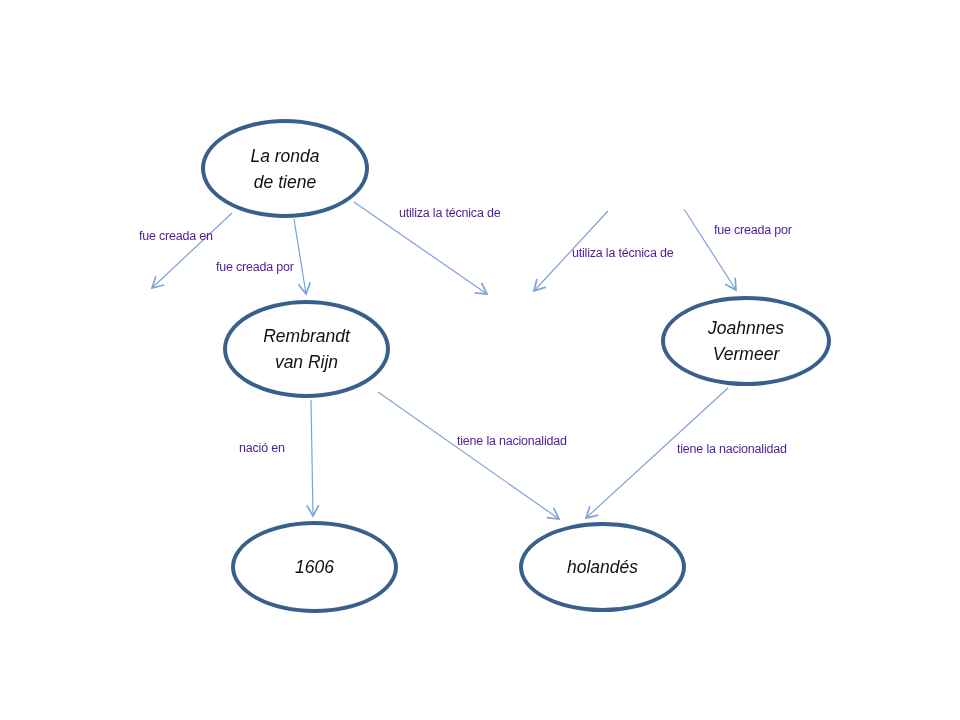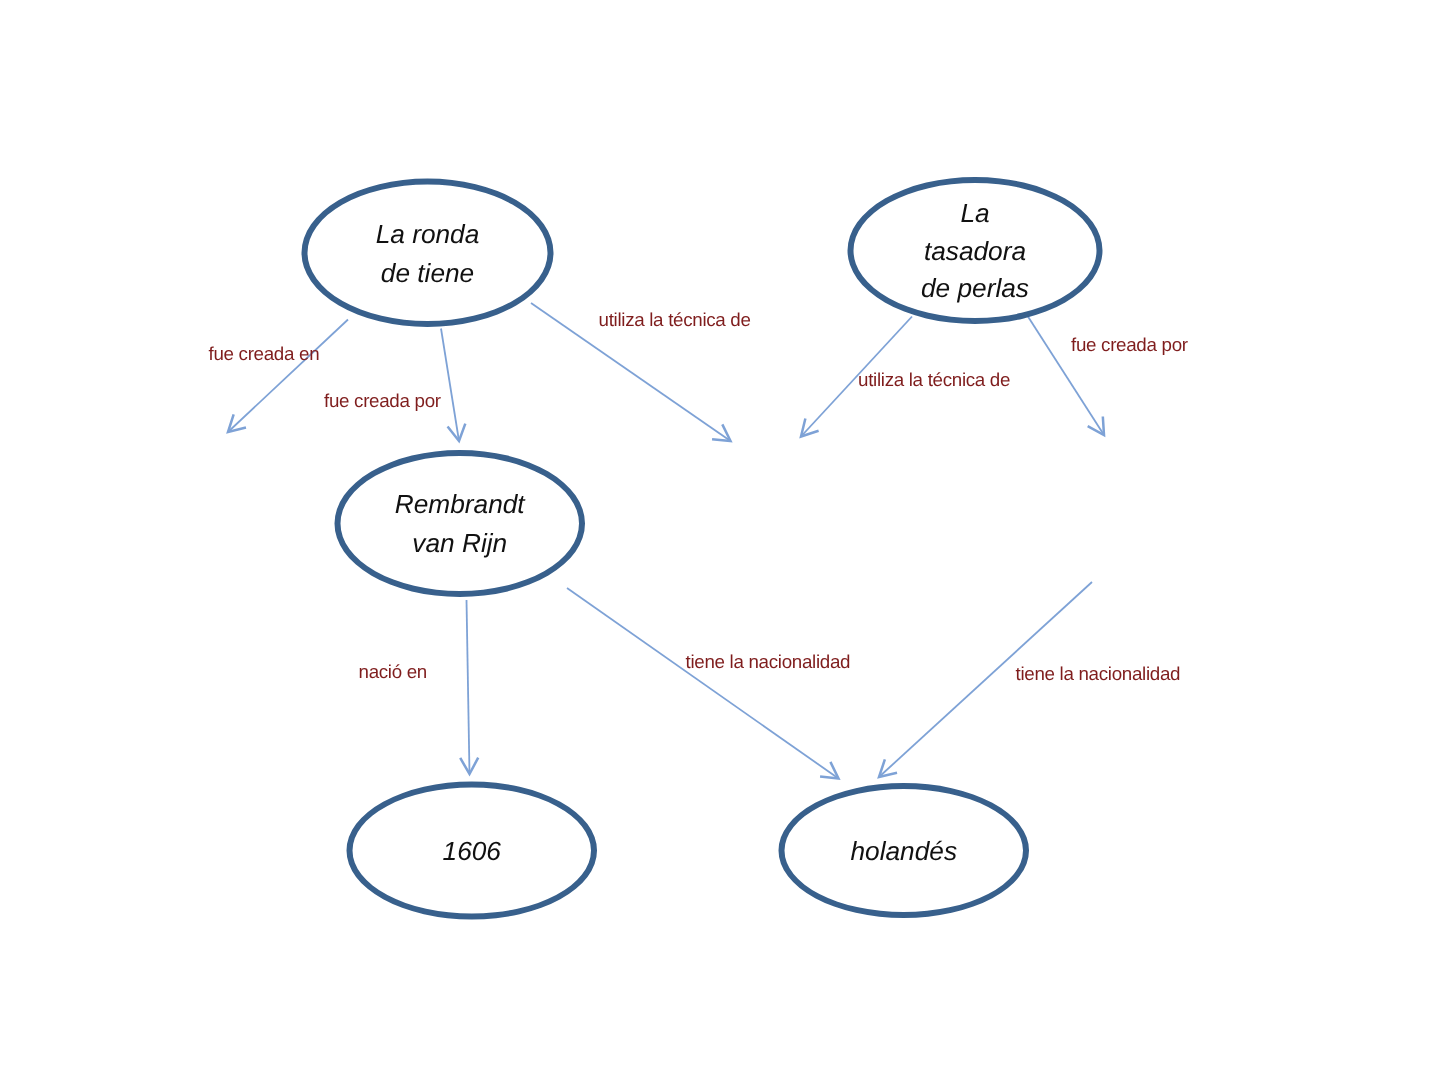--- a/index.html
+++ b/index.html
@@ -30,21 +30,21 @@
     font-style: italic;
     font-size: 17.5px;
     line-height: 26px;
     color: #111111;
   }
   .node span { display: block; white-space: nowrap; }
   .edge-label {
     position: absolute;
     font-size: 12.5px;
     letter-spacing: -0.2px;
-    color: #7f1d1d;
+    color: #4c1d95;
     white-space: nowrap;
   }
 </style>
 </head>
 <body>
 
 <div class="canvas">
 
   <svg class="edges-layer" width="960" height="720" viewBox="0 0 960 720" xmlns="http://www.w3.org/2000/svg">
     <defs>
@@ -62,33 +62,32 @@
       <line x1="378" y1="392" x2="559" y2="519" marker-end="url(#arrowhead)"></line>
       <line x1="728" y1="388" x2="586" y2="518" marker-end="url(#arrowhead)"></line>
     </g>
   </svg>
 
   <div class="node" style="left:201px; top:119px; width:168px; height:99px;justify-content:center;">
     <span>La ronda</span>
     <span>de tiene</span>
   </div>
 
-  <div class="node" style="left:565px; top:118px; width:170px; height:98px; line-height:25px;">
-    <span>La</span>
-    <span>tasadora</span>
-    <span>de perlas</span>
-  </div>
 
 
   <div class="node" style="left:223px; top:300px; width:167px; height:98px;">
     <span>Rembrandt</span>
     <span>van Rijn</span>
   </div>
 
 
+  <div class="node" style="left:661px; top:296px; width:170px; height:90px;">
+    <span>Joahnnes</span>
+    <span>Vermeer</span>
+  </div>
 
   <div class="node" style="left:231px; top:521px; width:167px; height:92px;">
     <span>1606</span>
   </div>
 
   <div class="node" style="left:519px; top:522px; width:167px; height:90px;text-align:center;">
     <span>holandés</span>
   </div>
 
   <div class="edge-label" style="left:111px; top:229px;margin-left:28px;">fue creada en</div>

